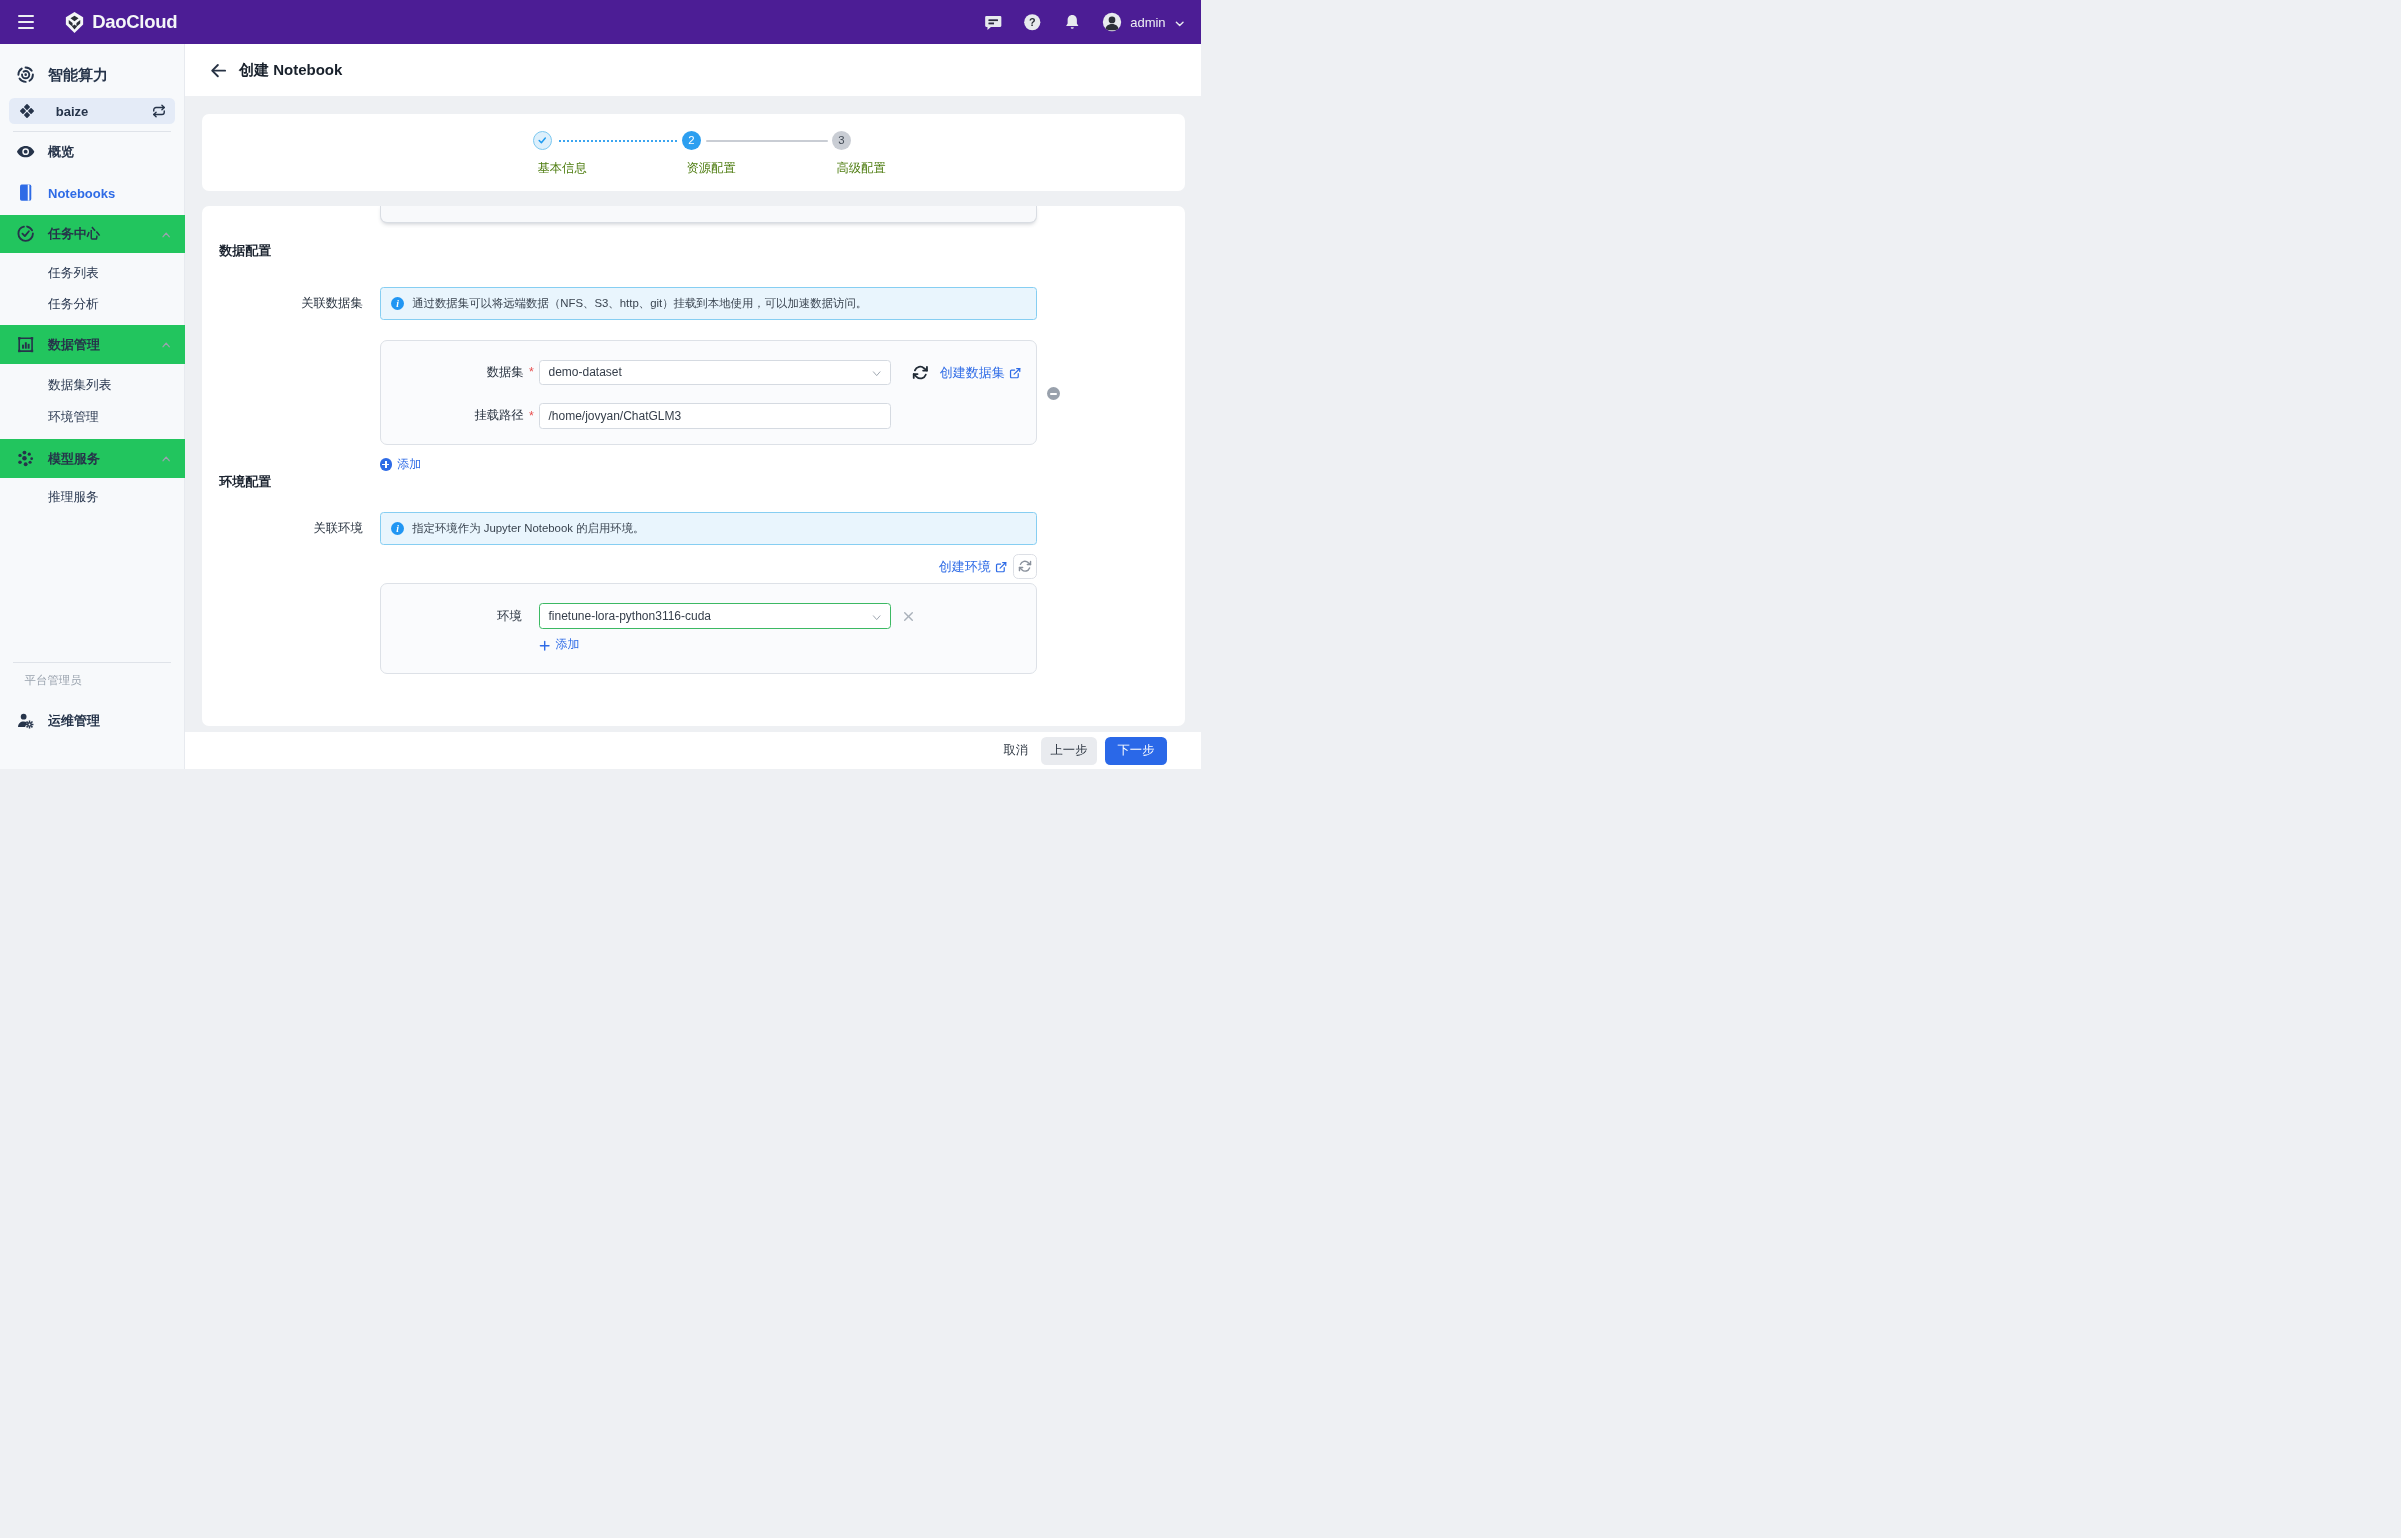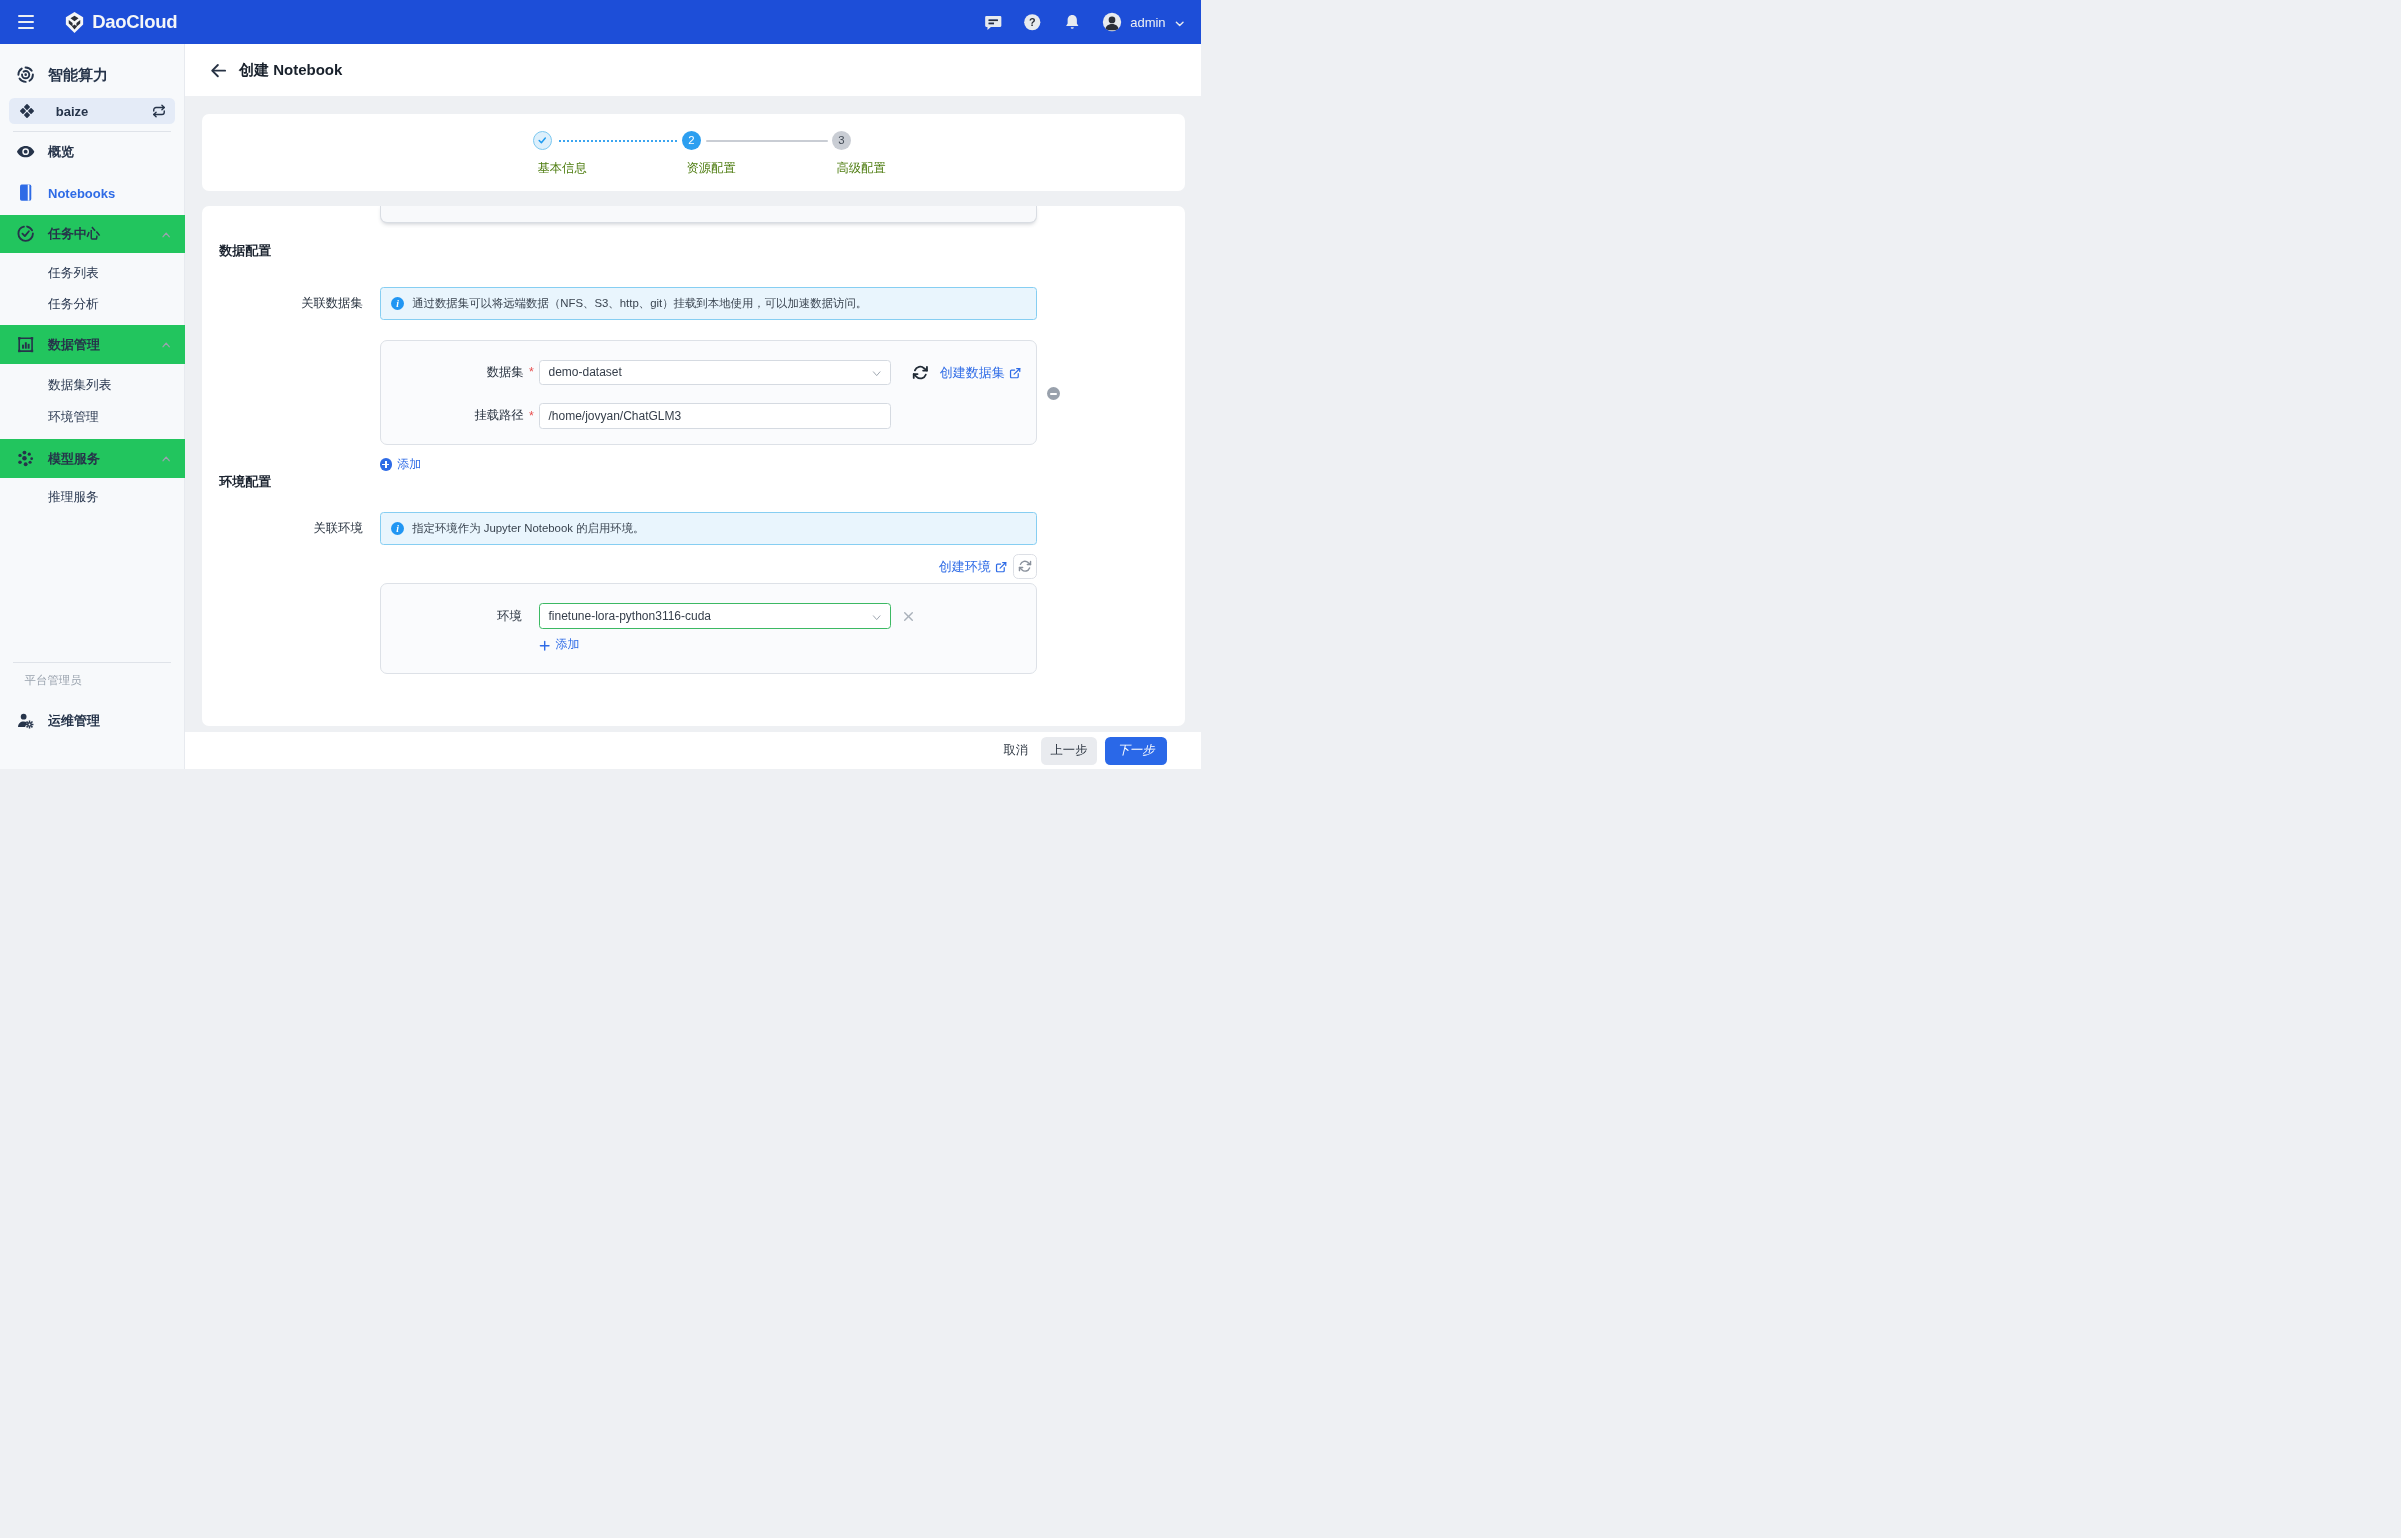--- a/index.html
+++ b/index.html
@@ -1,20 +1,20 @@
 <!DOCTYPE html>
 <html style="font-size:14px"><head>
 <meta charset="utf-8">
 <style>
   * { box-sizing: border-box; margin: 0; padding: 0; }
   html,body { width: 1201px; height: 769px; overflow: hidden; }
   body { font-family: "Liberation Sans", "DejaVu Sans", sans-serif; background:#eef0f3; position:relative; }
 
   
-  .topbar { position:absolute; top:0; left:0; width:1201px; height:44px; background:#1d4ed8; display:flex; align-items:center; z-index:30; }
+  .topbar { position:absolute; top:0; left:0; width:1201px; height:44px; background:#4c1d95; display:flex; align-items:center; z-index:30; }
   .hamburger { position:absolute; left:17.6px; top:12.3px; width:17.6px; height:19.3px; display:flex; flex-direction:column; justify-content:center; gap:3.5px; cursor:pointer; }
   .hamburger span { display:block; height:2.2px; background:#eceff3; border-radius:1.8px; }
   .hamburger span:nth-child(1){ width:16px; } .hamburger span:nth-child(2){ width:16px; } .hamburger span:nth-child(3){ width:16px; }
   .brand { position:absolute; left:63px; top:0; height:44px; display:flex; align-items:center; gap:6.2px; }
   .brand-name { color:#f4f6f8; font-size:18.5px; font-weight:bold; letter-spacing:-0.3px; }
   .topbar-right { position:absolute; right:16px; top:0; height:44px; display:flex; align-items:center; gap:21px; }
   .tb-icon { width:18.5px; height:18.5px; color:#e7eaee; cursor:pointer; }
   .user-chip { display:flex; align-items:center; gap:8px; cursor:pointer; }
   .user-name { color:#eef1f4; font-size:13px; }
 
@@ -83,21 +83,21 @@
   .refresh-dark { position:absolute; width:16.7px; height:16.7px; color:#212b36; cursor:pointer; }
   .refresh-box { position:absolute; left:811px; top:348px; width:24.6px; height:24.6px; background:#ffffff; border:0.9px solid #dcdfe5; border-radius:5.3px; display:flex; align-items:center; justify-content:center; cursor:pointer; }
   .refresh-box svg { width:14px; height:14px; color:#8b929d; }
   .x-btn { position:absolute; width:13px; height:13px; color:#a9b1ba; cursor:pointer; }
 
   
   .footer-bar { position:absolute; left:0; bottom:0; width:1016px; height:37px; background:#ffffff; display:flex; align-items:center; justify-content:flex-end; padding-right:34px; }
   .btn-text { font-size:12.3px; color:#2b3440; cursor:pointer; margin-right:13px; }
   .btn { height:28px; border:none; border-radius:5.3px; font-size:12.3px; cursor:pointer; font-family:"Liberation Sans", sans-serif; }
   .btn-prev { width:56px; background:#e9ebef; color:#2b3440; margin-right:8px; }
-  .btn-next { width:62px; background:#2a68e8; color:#ffffff;font-style:italic; }
+  .btn-next { width:62px; background:#2a68e8; color:#ffffff; }
 </style>
 </head>
 <body>
 
 <div class="topbar">
   <div class="hamburger">
       <span></span>
       <span></span>
       <span></span>
     </div>

